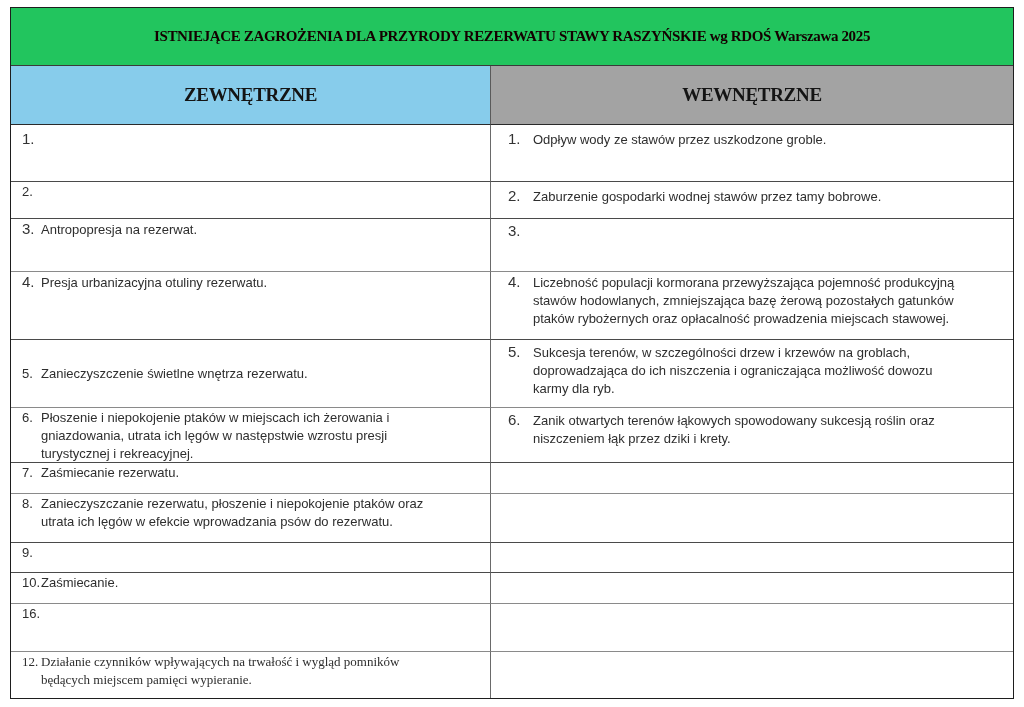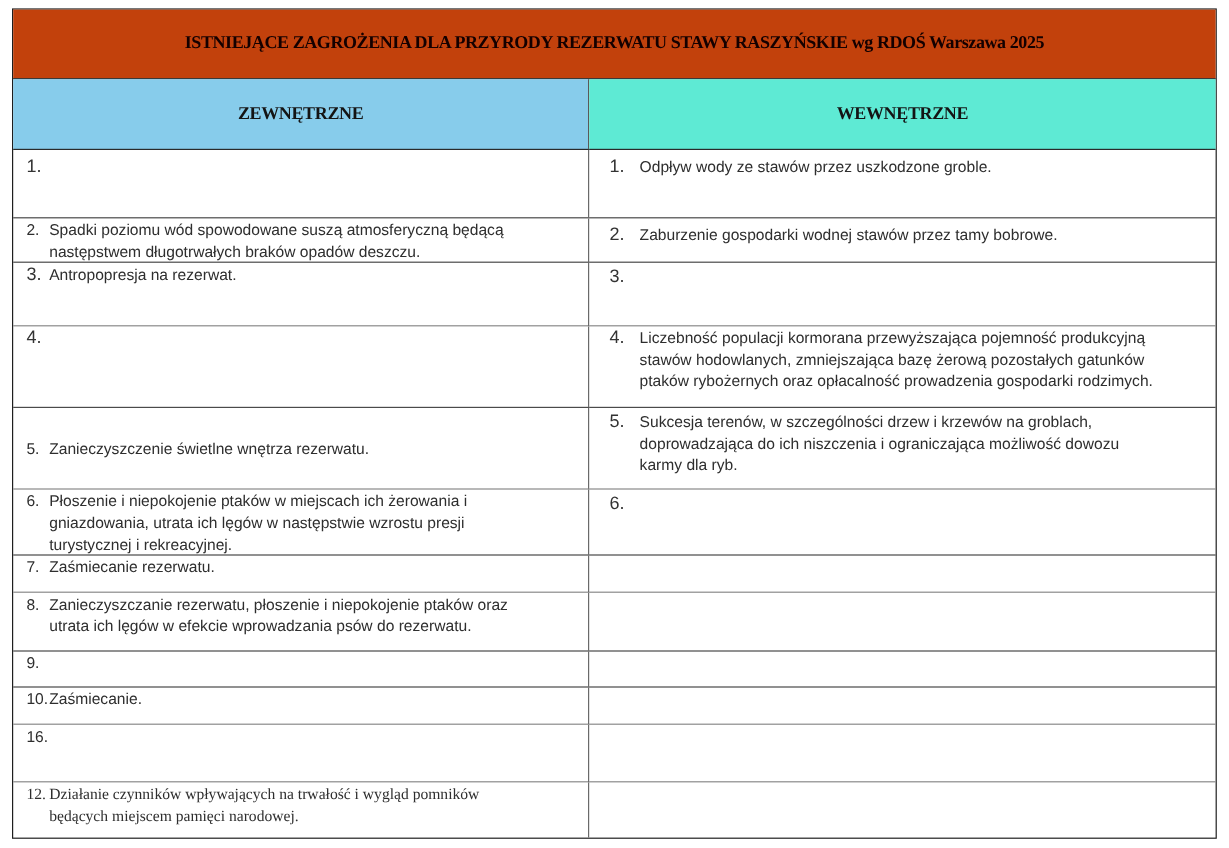--- a/index.html
+++ b/index.html
@@ -31,21 +31,21 @@
   .head-cell {
     display: flex; align-items: center; justify-content: center;
     border-bottom: 1px solid #2a2a2a;
     box-sizing: border-box;
   }
   .head-ext { background: #87cceb; border-right: 1px solid #5a5a5a; }
   .head-int { background: #87e191; }
   .head-text {
     font-family: "Liberation Serif", serif;
     font-weight: bold;
-    font-size: 15px;
+    font-size: 19px;
     letter-spacing: -0.3px;
     color: #141414;
   }
   .cell {
     box-sizing: border-box;
     border-bottom: 1px solid #4a4a4a;
     display: flex; align-items: baseline;
     font-family: "Liberation Sans", sans-serif;
     font-size: 13px;
     line-height: 18px;
@@ -64,65 +64,64 @@
   .cell.left .num { width: 19px; }
   .cell.right .num { width: 25px; }
   .num.big { font-size: 15px; color: #333; }
   .txt { white-space: pre; }
 </style>
 </head>
 <body>
 
 <div class="sheet">
 
-  <div class="title-cell" style="background: #c2410c;">
+  <div class="title-cell" style="background: #22c55e;">
     <span class="title-text">ISTNIEJĄCE ZAGROŻENIA DLA PRZYRODY REZERWATU STAWY RASZYŃSKIE wg RDOŚ Warszawa 2025</span>
   </div>
 
   <div class="head-cell head-ext" style="background: rgb(135, 204, 235);">
     <span class="head-text">ZEWNĘTRZNE</span>
   </div>
-  <div class="head-cell head-int" style="background: #5eead4;">
+  <div class="head-cell head-int" style="background: #a3a3a3;">
     <span class="head-text">WEWNĘTRZNE</span>
   </div>
 
   <div class="cell left top4">
     <span class="num big">1.</span>
   </div>
   <div class="cell right top4">
     <span class="num big">1.</span>
     <span class="txt">Odpływ wody ze stawów przez uszkodzone groble.</span>
   </div>
 
   <div class="cell left top1">
     <span class="num">2.</span>
-    <span class="txt">Spadki poziomu wód spowodowane suszą atmosferyczną będącą
-następstwem długotrwałych braków opadów deszczu.</span>
   </div>
   <div class="cell right top4">
     <span class="num big">2.</span>
     <span class="txt">Zaburzenie gospodarki wodnej stawów przez tamy bobrowe.</span>
   </div>
 
   <div class="cell left light top1">
     <span class="num big">3.</span>
     <span class="txt">Antropopresja na rezerwat.</span>
   </div>
   <div class="cell right light">
     <span class="num big">3.</span>
   </div>
 
   <div class="cell left top1">
     <span class="num big">4.</span>
+    <span class="txt">Presja urbanizacyjna otuliny rezerwatu.</span>
   </div>
   <div class="cell right top1">
     <span class="num big">4.</span>
     <span class="txt">Liczebność populacji kormorana przewyższająca pojemność produkcyjną
 stawów hodowlanych, zmniejszająca bazę żerową pozostałych gatunków
-ptaków rybożernych oraz opłacalność prowadzenia gospodarki rodzimych.</span>
+ptaków rybożernych oraz opłacalność prowadzenia miejscach stawowej.</span>
   </div>
 
   <div class="cell left light center">
     <span class="num">5.</span>
     <span class="txt">Zanieczyszczenie świetlne wnętrza rezerwatu.</span>
   </div>
   <div class="cell right light">
     <span class="num big">5.</span>
     <span class="txt">Sukcesja terenów, w szczególności drzew i krzewów na groblach,
 doprowadzająca do ich niszczenia i ograniczająca możliwość dowozu
@@ -130,20 +129,22 @@
   </div>
 
   <div class="cell left top1">
     <span class="num">6.</span>
     <span class="txt">Płoszenie i niepokojenie ptaków w miejscach ich żerowania i
 gniazdowania, utrata ich lęgów w następstwie wzrostu presji
 turystycznej i rekreacyjnej.</span>
   </div>
   <div class="cell right">
     <span class="num big">6.</span>
+    <span class="txt">Zanik otwartych terenów łąkowych spowodowany sukcesją roślin oraz
+niszczeniem łąk przez dziki i krety.</span>
   </div>
 
   <div class="cell left light top1">
     <span class="num">7.</span>
     <span class="txt">Zaśmiecanie rezerwatu.</span>
   </div>
   <div class="cell right light"></div>
 
   <div class="cell left top1">
     <span class="num">8.</span>
@@ -164,17 +165,17 @@
   <div class="cell right light"></div>
 
   <div class="cell left light top1">
     <span class="num">16.</span>
   </div>
   <div class="cell right light"></div>
 
   <div class="cell left last top1">
     <span class="num">12.</span>
     <span class="txt">Działanie czynników wpływających na trwałość i wygląd pomników
-będących miejscem pamięci narodowej.</span>
+będących miejscem pamięci wypieranie.</span>
   </div>
   <div class="cell right last"></div>
 
 </div>
 
 </body></html>

